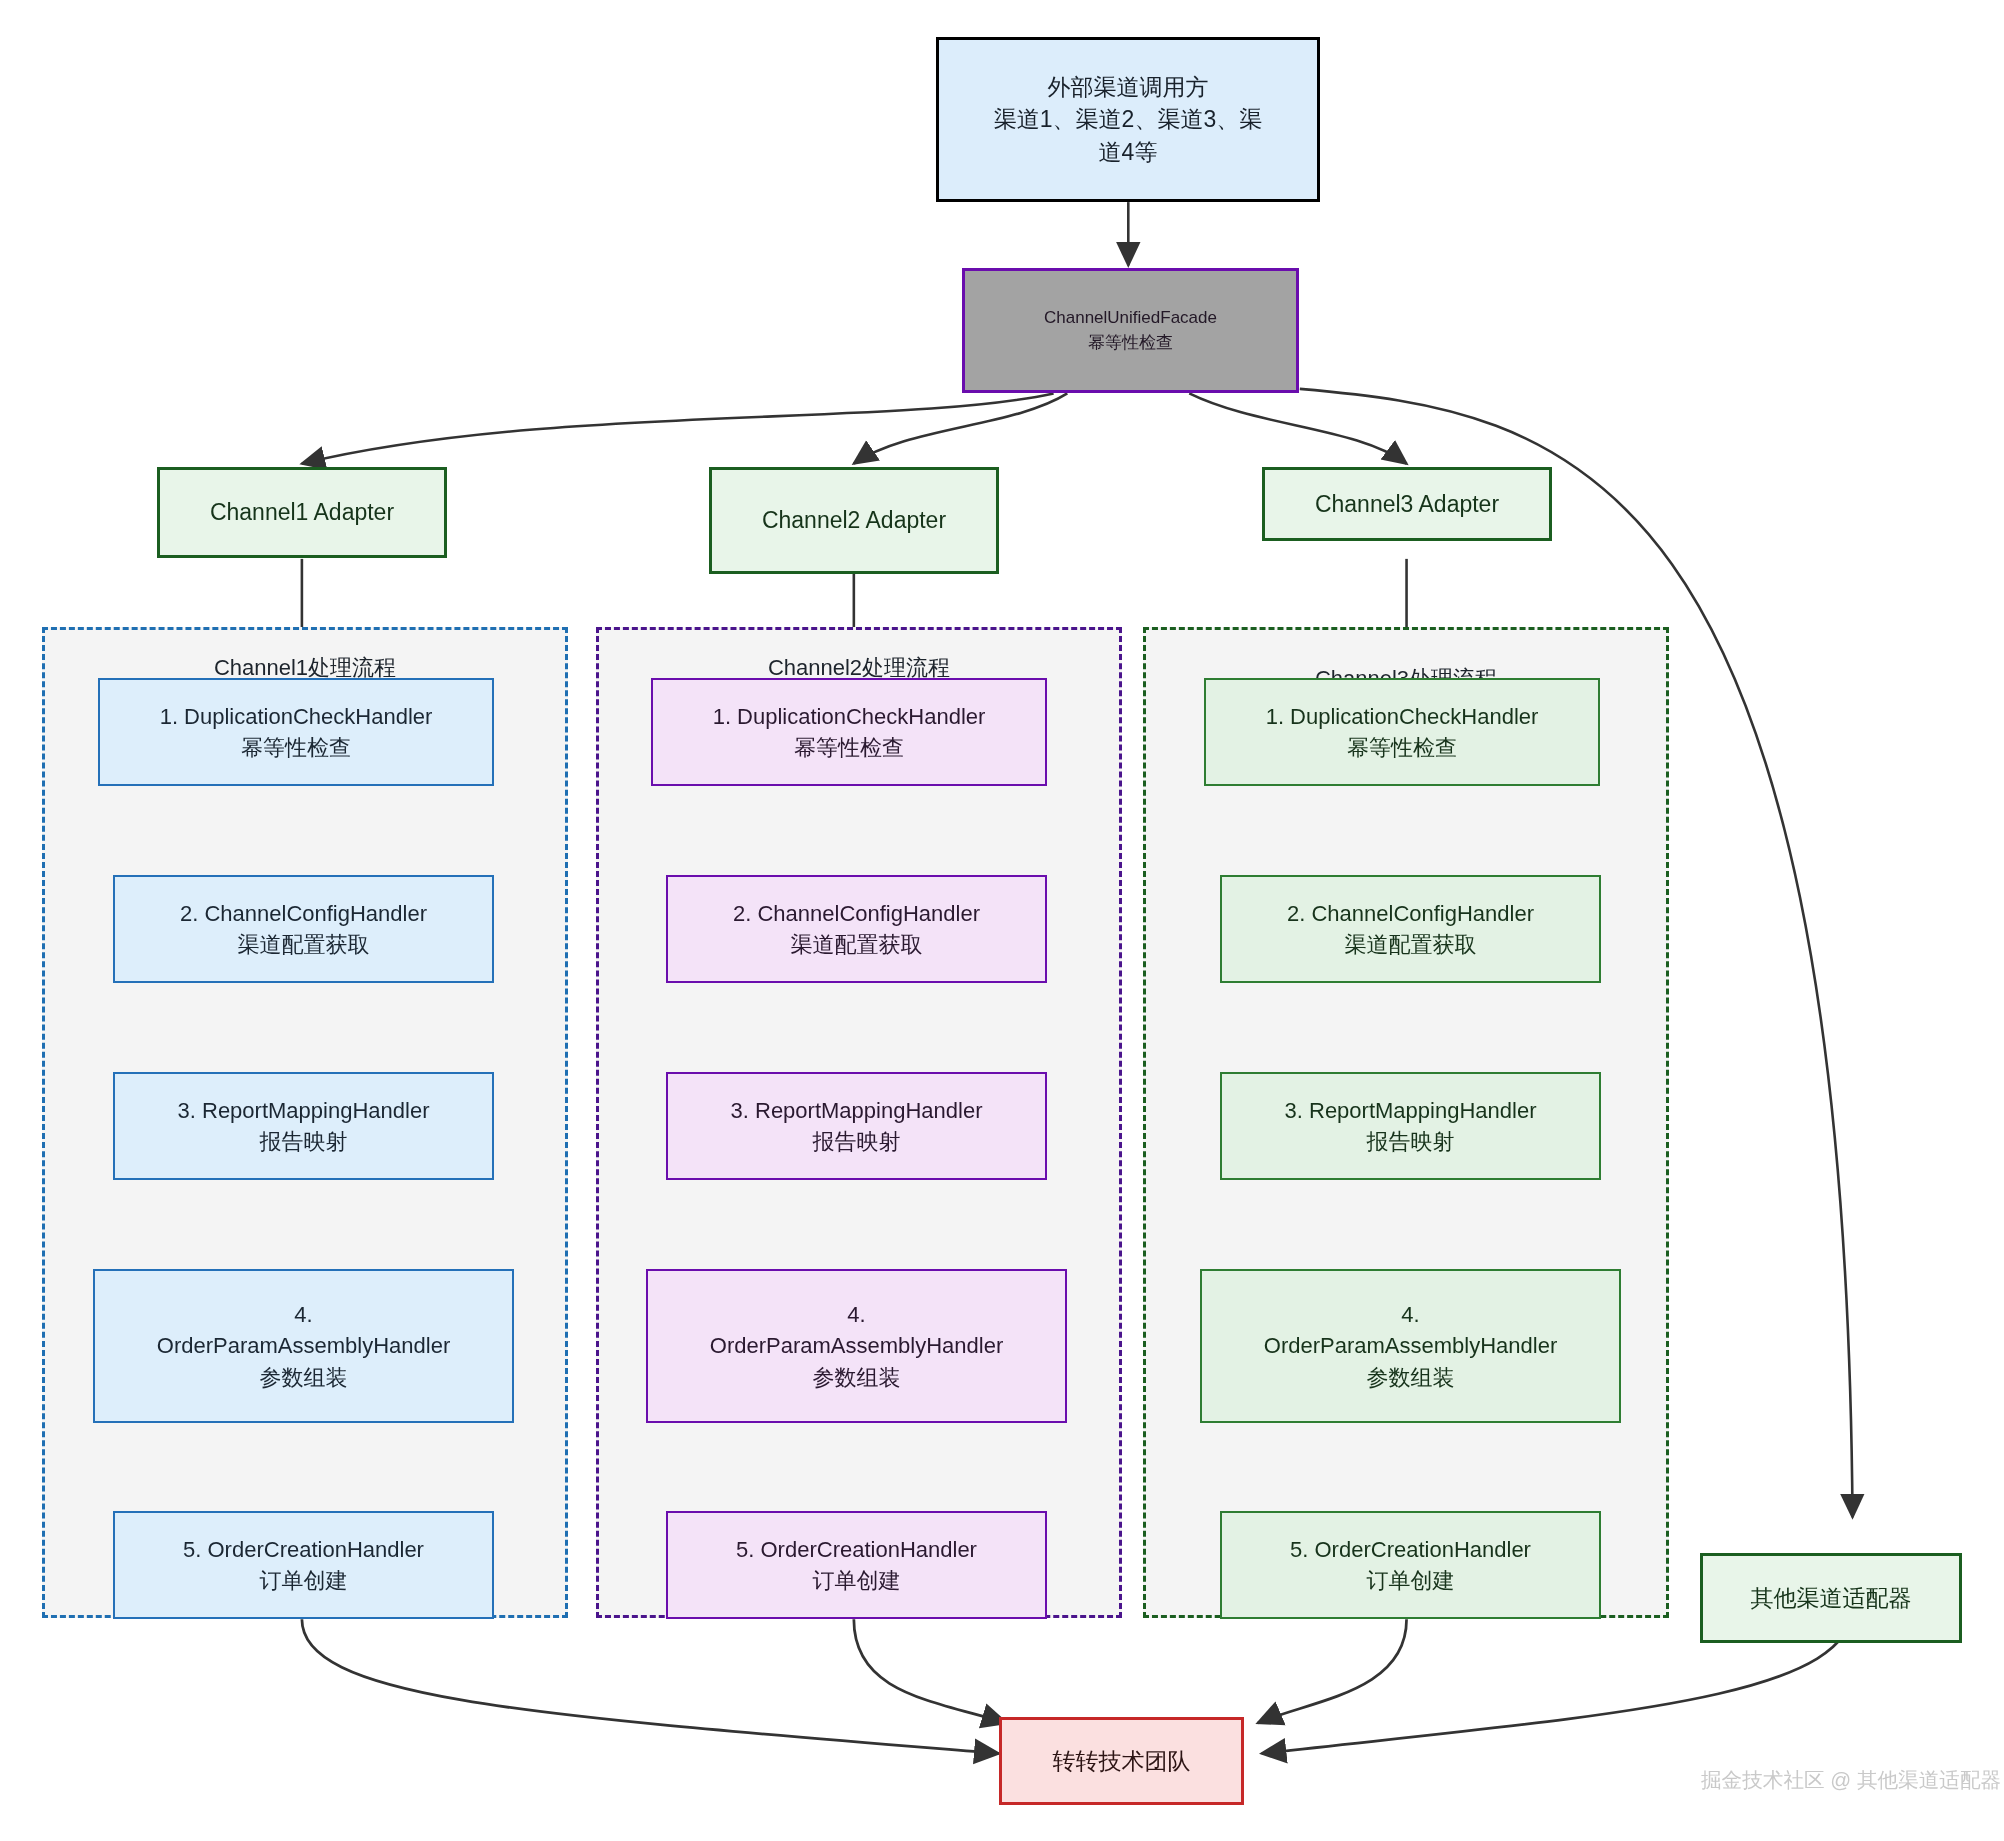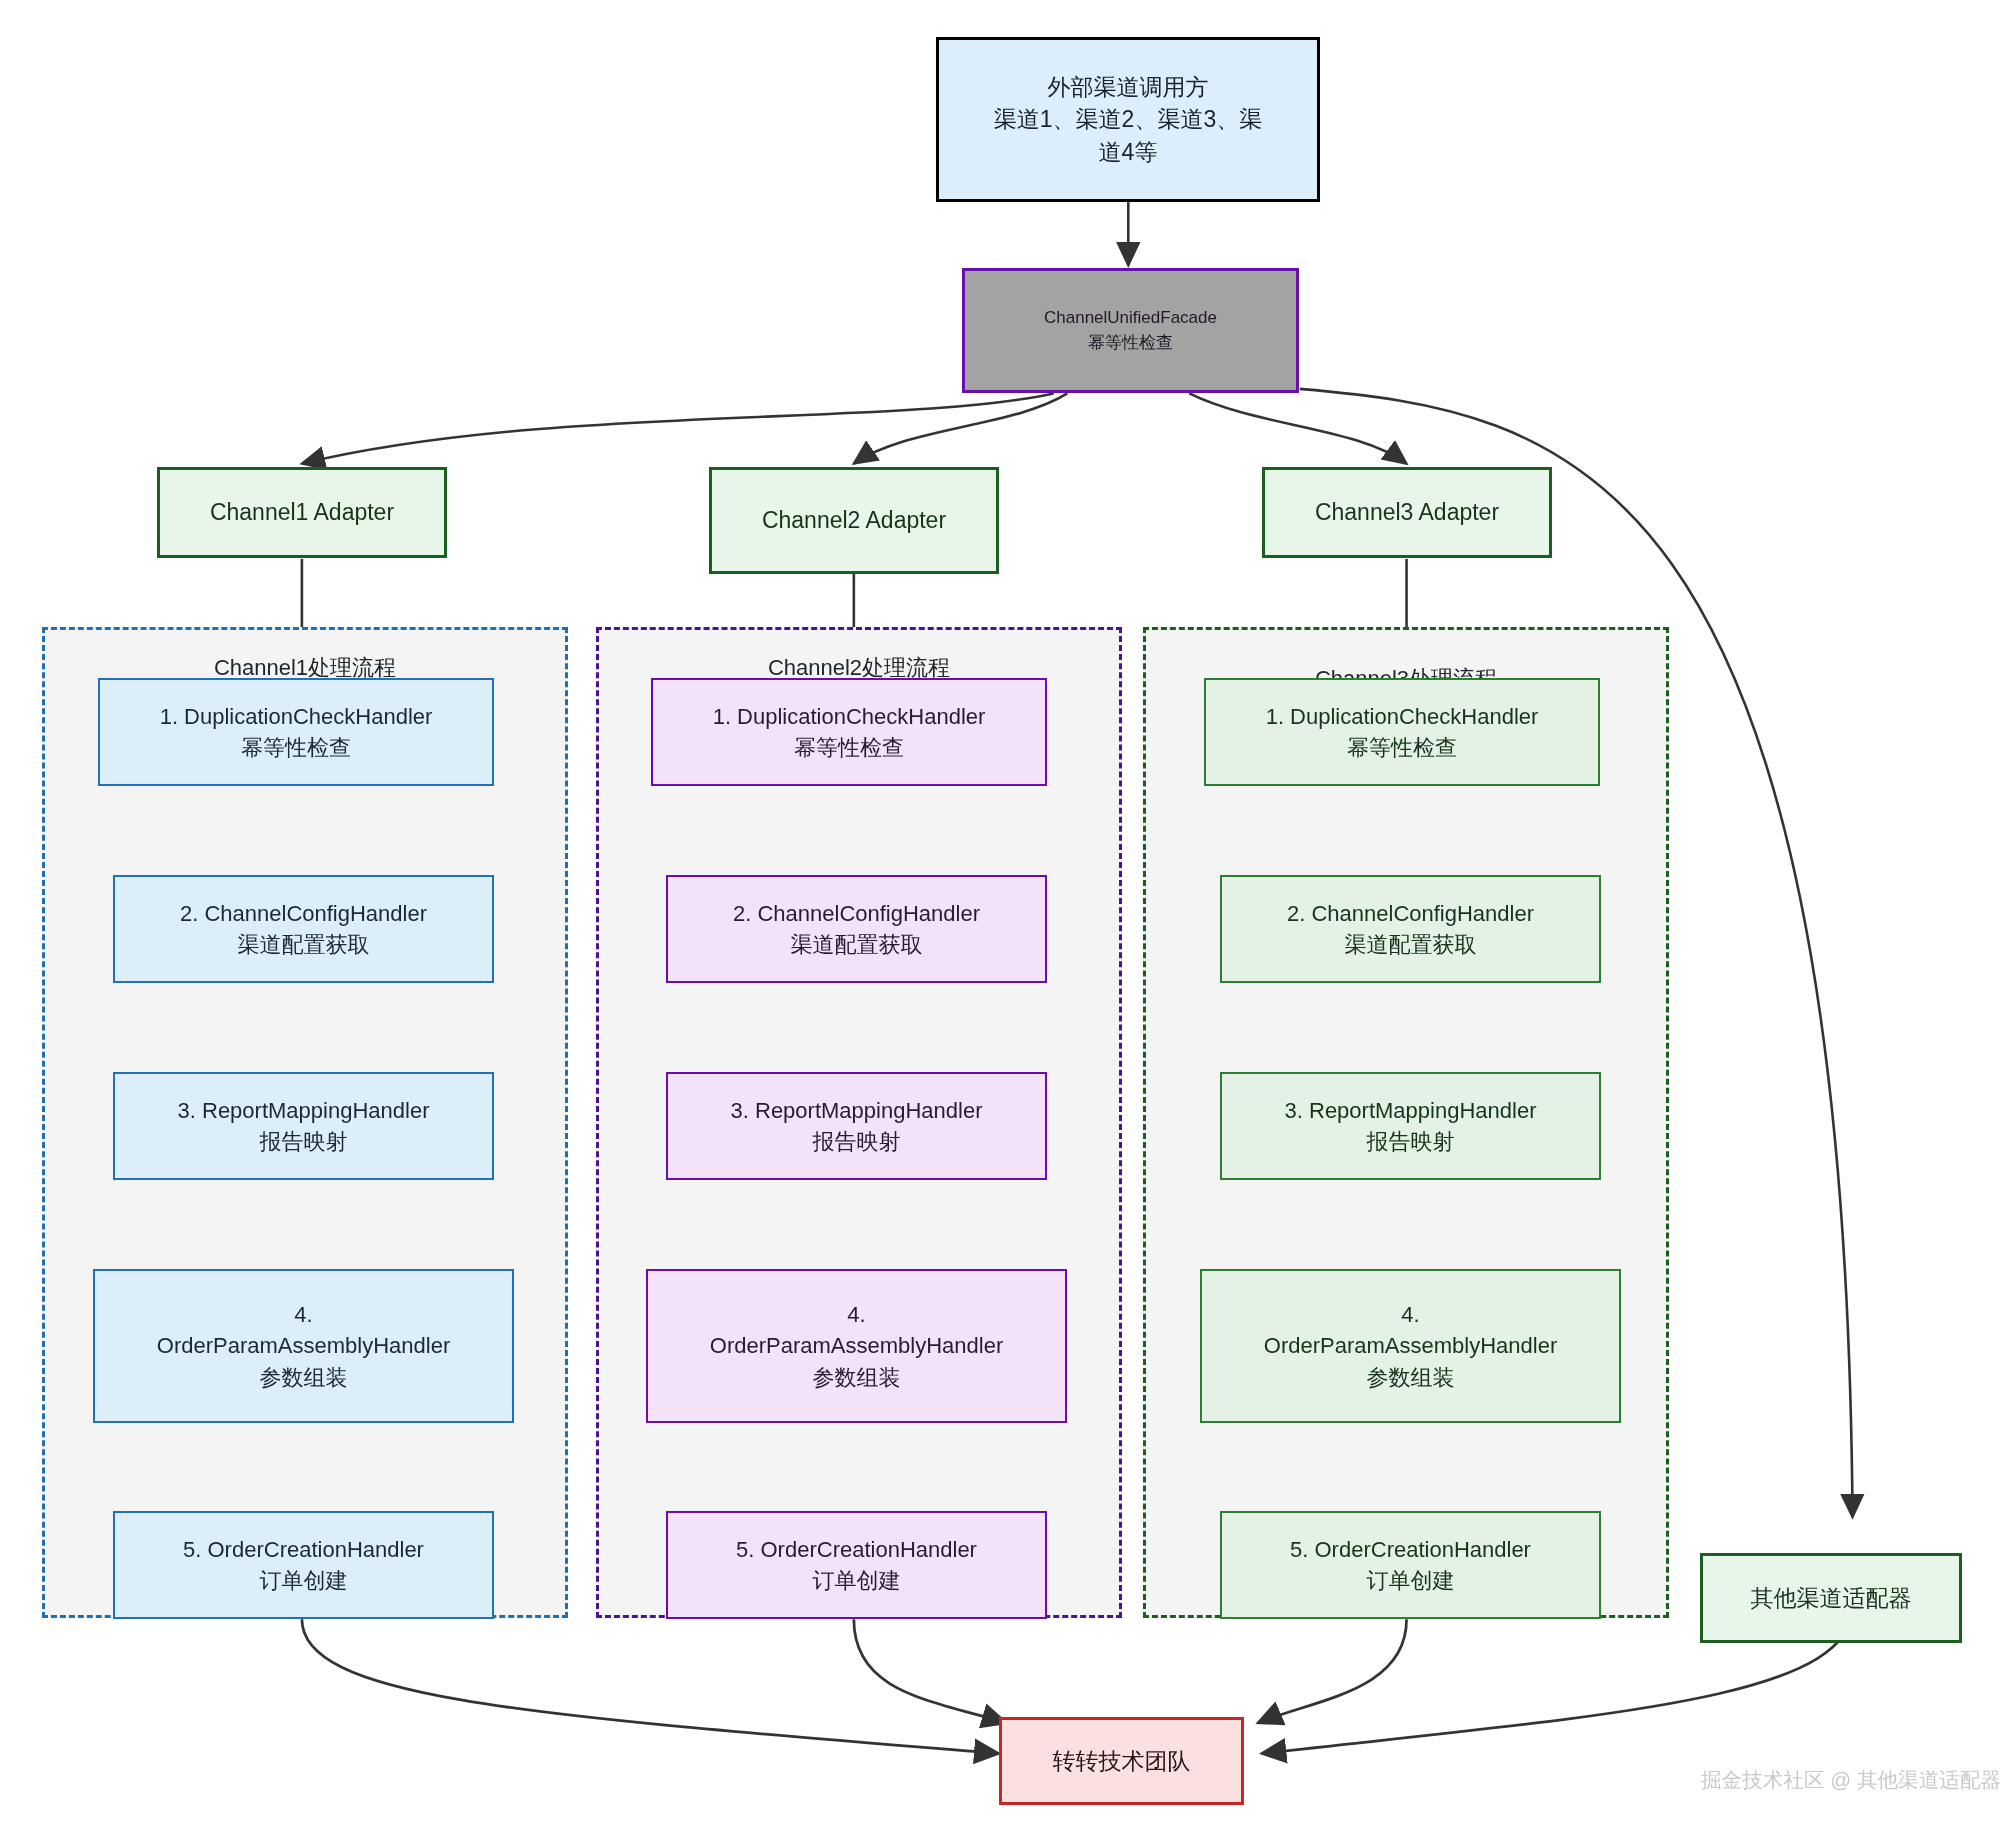--- a/index.html
+++ b/index.html
@@ -101,21 +101,21 @@
     <span class="ln">ChannelUnifiedFacade</span>
     <span class="ln">幂等性检查</span>
   </div>
 
   <div class="node n-adapter" style="left:157px;top:467px;width:290px;height:91px;">
     <span class="ln">Channel1 Adapter</span>
   </div>
   <div class="node n-adapter" style="left:709px;top:467px;width:290px;height:107px;">
     <span class="ln">Channel2 Adapter</span>
   </div>
-  <div class="node n-adapter" style="left:1262px;top:467px;width:290px;height:91px;">
+  <div class="node n-adapter" style="left:1262px;top:467px;width:290px;height:74px;">
     <span class="ln">Channel3 Adapter</span>
   </div>
 
   <div class="sg sg-blue" style="left:42px;top:627px;width:526px;height:991px;">
     <div class="sg-title" style="top:23px;">Channel1处理流程</div>
   </div>
   <div class="node h-blue" style="left:98px;top:678px;width:396px;height:108px;">
     <span class="ln">1. DuplicationCheckHandler</span>
     <span class="ln">幂等性检查</span>
   </div>

